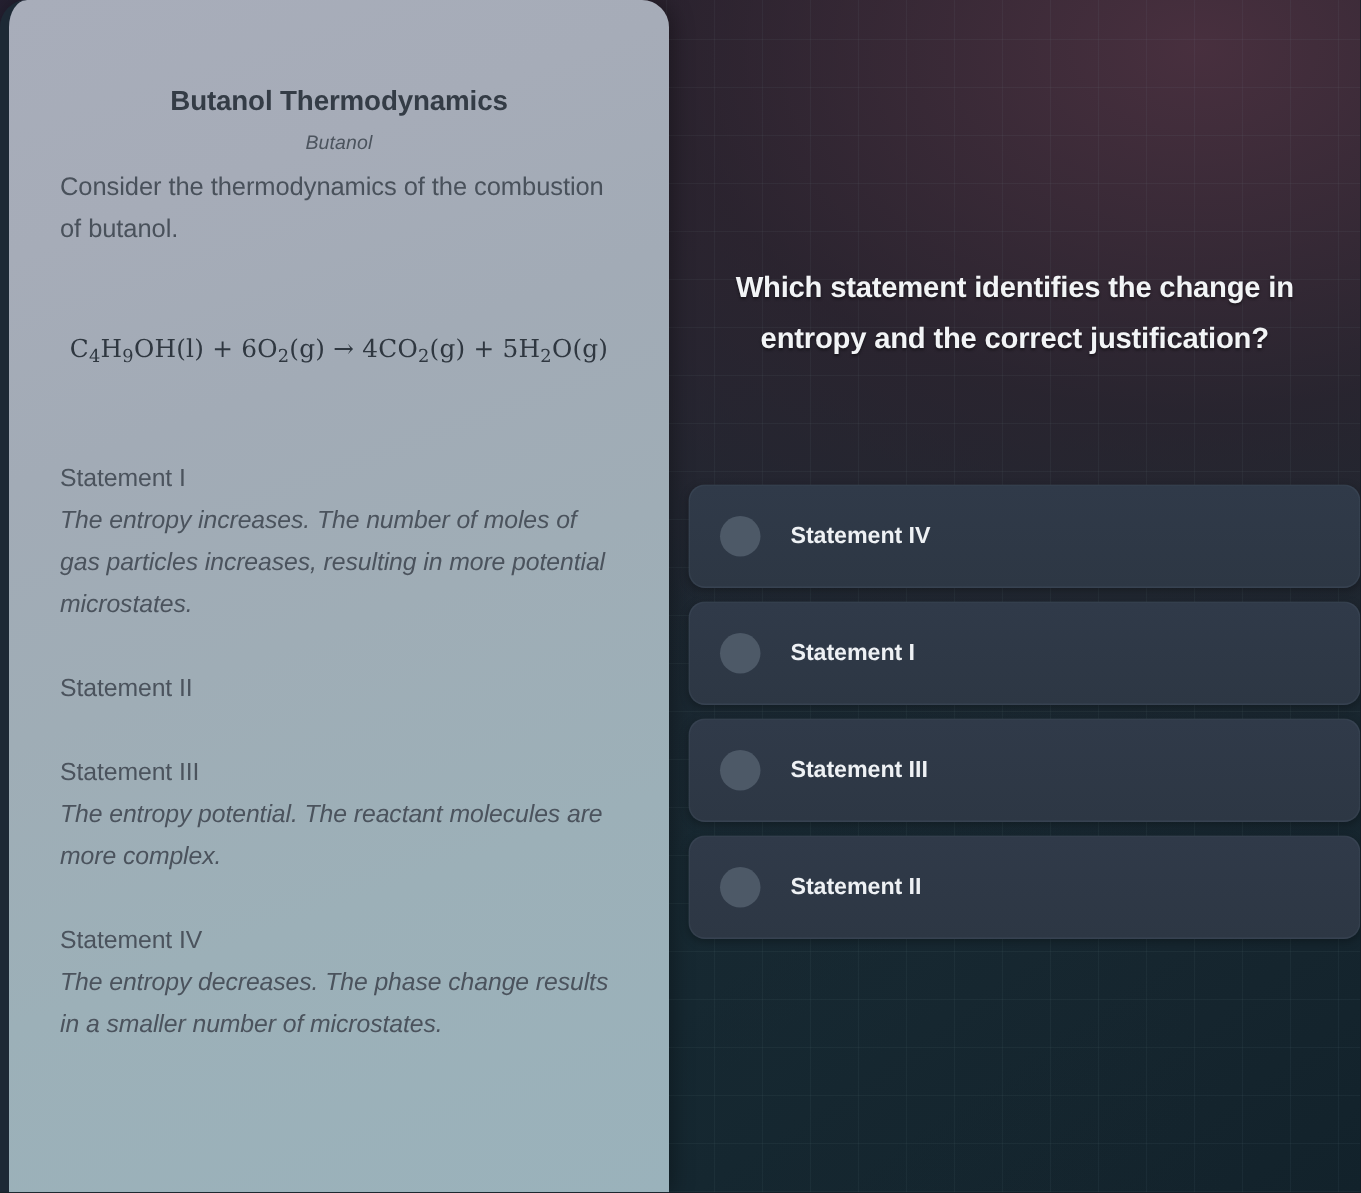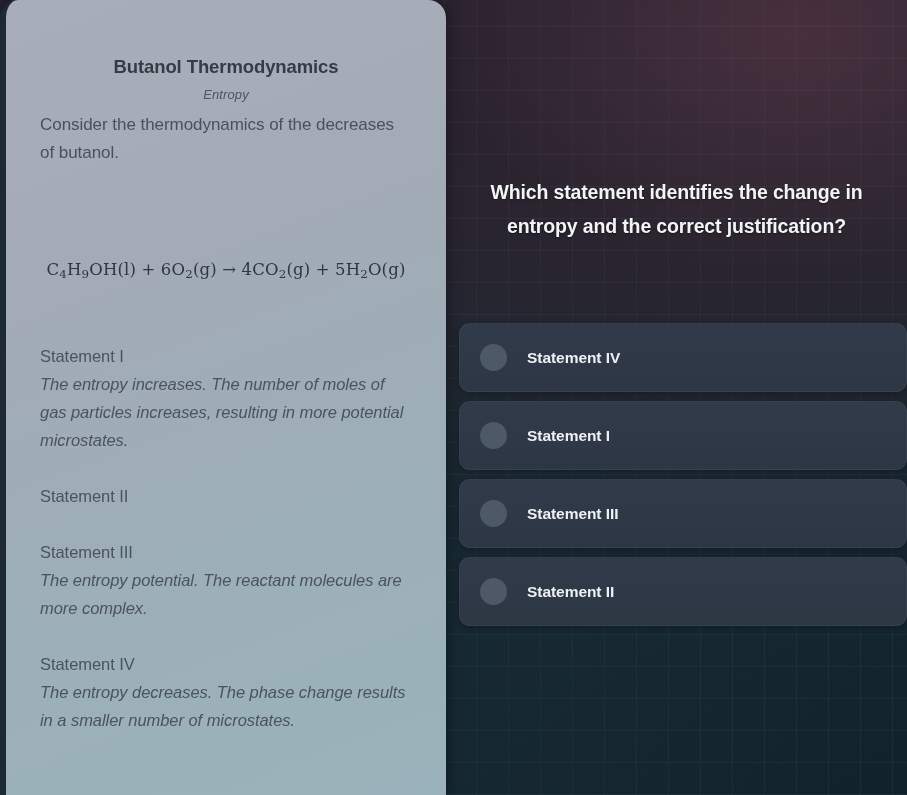--- a/index.html
+++ b/index.html
@@ -75,21 +75,21 @@
   }
   .stim-prompt {
     margin-top: 9px;
     font-size: 17px;
     line-height: 1.62;
     color: #49515b;
     letter-spacing: -0.05px;
   }
 
   .stim-equation {
-    margin-top: 94px;
+    margin-top: 57px;
     text-align: center;
     font-size: 16.5px;
     color: #2f3740;
     letter-spacing: 0.15px;
     font-family: "DejaVu Serif", serif;
     white-space: nowrap;
   }
   .stim-equation sub {
     font-size: 0.72em;
     vertical-align: -0.28em;
@@ -178,22 +178,22 @@
 <body>
 
 <div id="stage">
 
   <div id="grid"></div>
 
   <div id="stimulus-panel">
     <div id="stimulus-inner">
 
       <div class="stim-title">Butanol Thermodynamics</div>
-      <div class="stim-subtitle">Entropy</div>
-      <div class="stim-prompt">Consider the thermodynamics of the decreases of butanol.</div>
+      <div class="stim-subtitle">Butanol</div>
+      <div class="stim-prompt">Consider the thermodynamics of the combustion of butanol.</div>
 
       <div class="stim-equation">
         <span>C</span><sub>4</sub><span>H</span><sub>9</sub><span>OH(l) + 6O</span><sub>2</sub><span>(g) → 4CO</span><sub>2</sub><span>(g) + 5H</span><sub>2</sub><span>O(g)</span>
       </div>
 
       <div class="statements">
 
         <div class="statement-block">
           <div class="statement-label">Statement I</div>
           <div class="statement-body">The entropy increases. The number of moles of gas particles increases, resulting in more potential microstates.</div>

